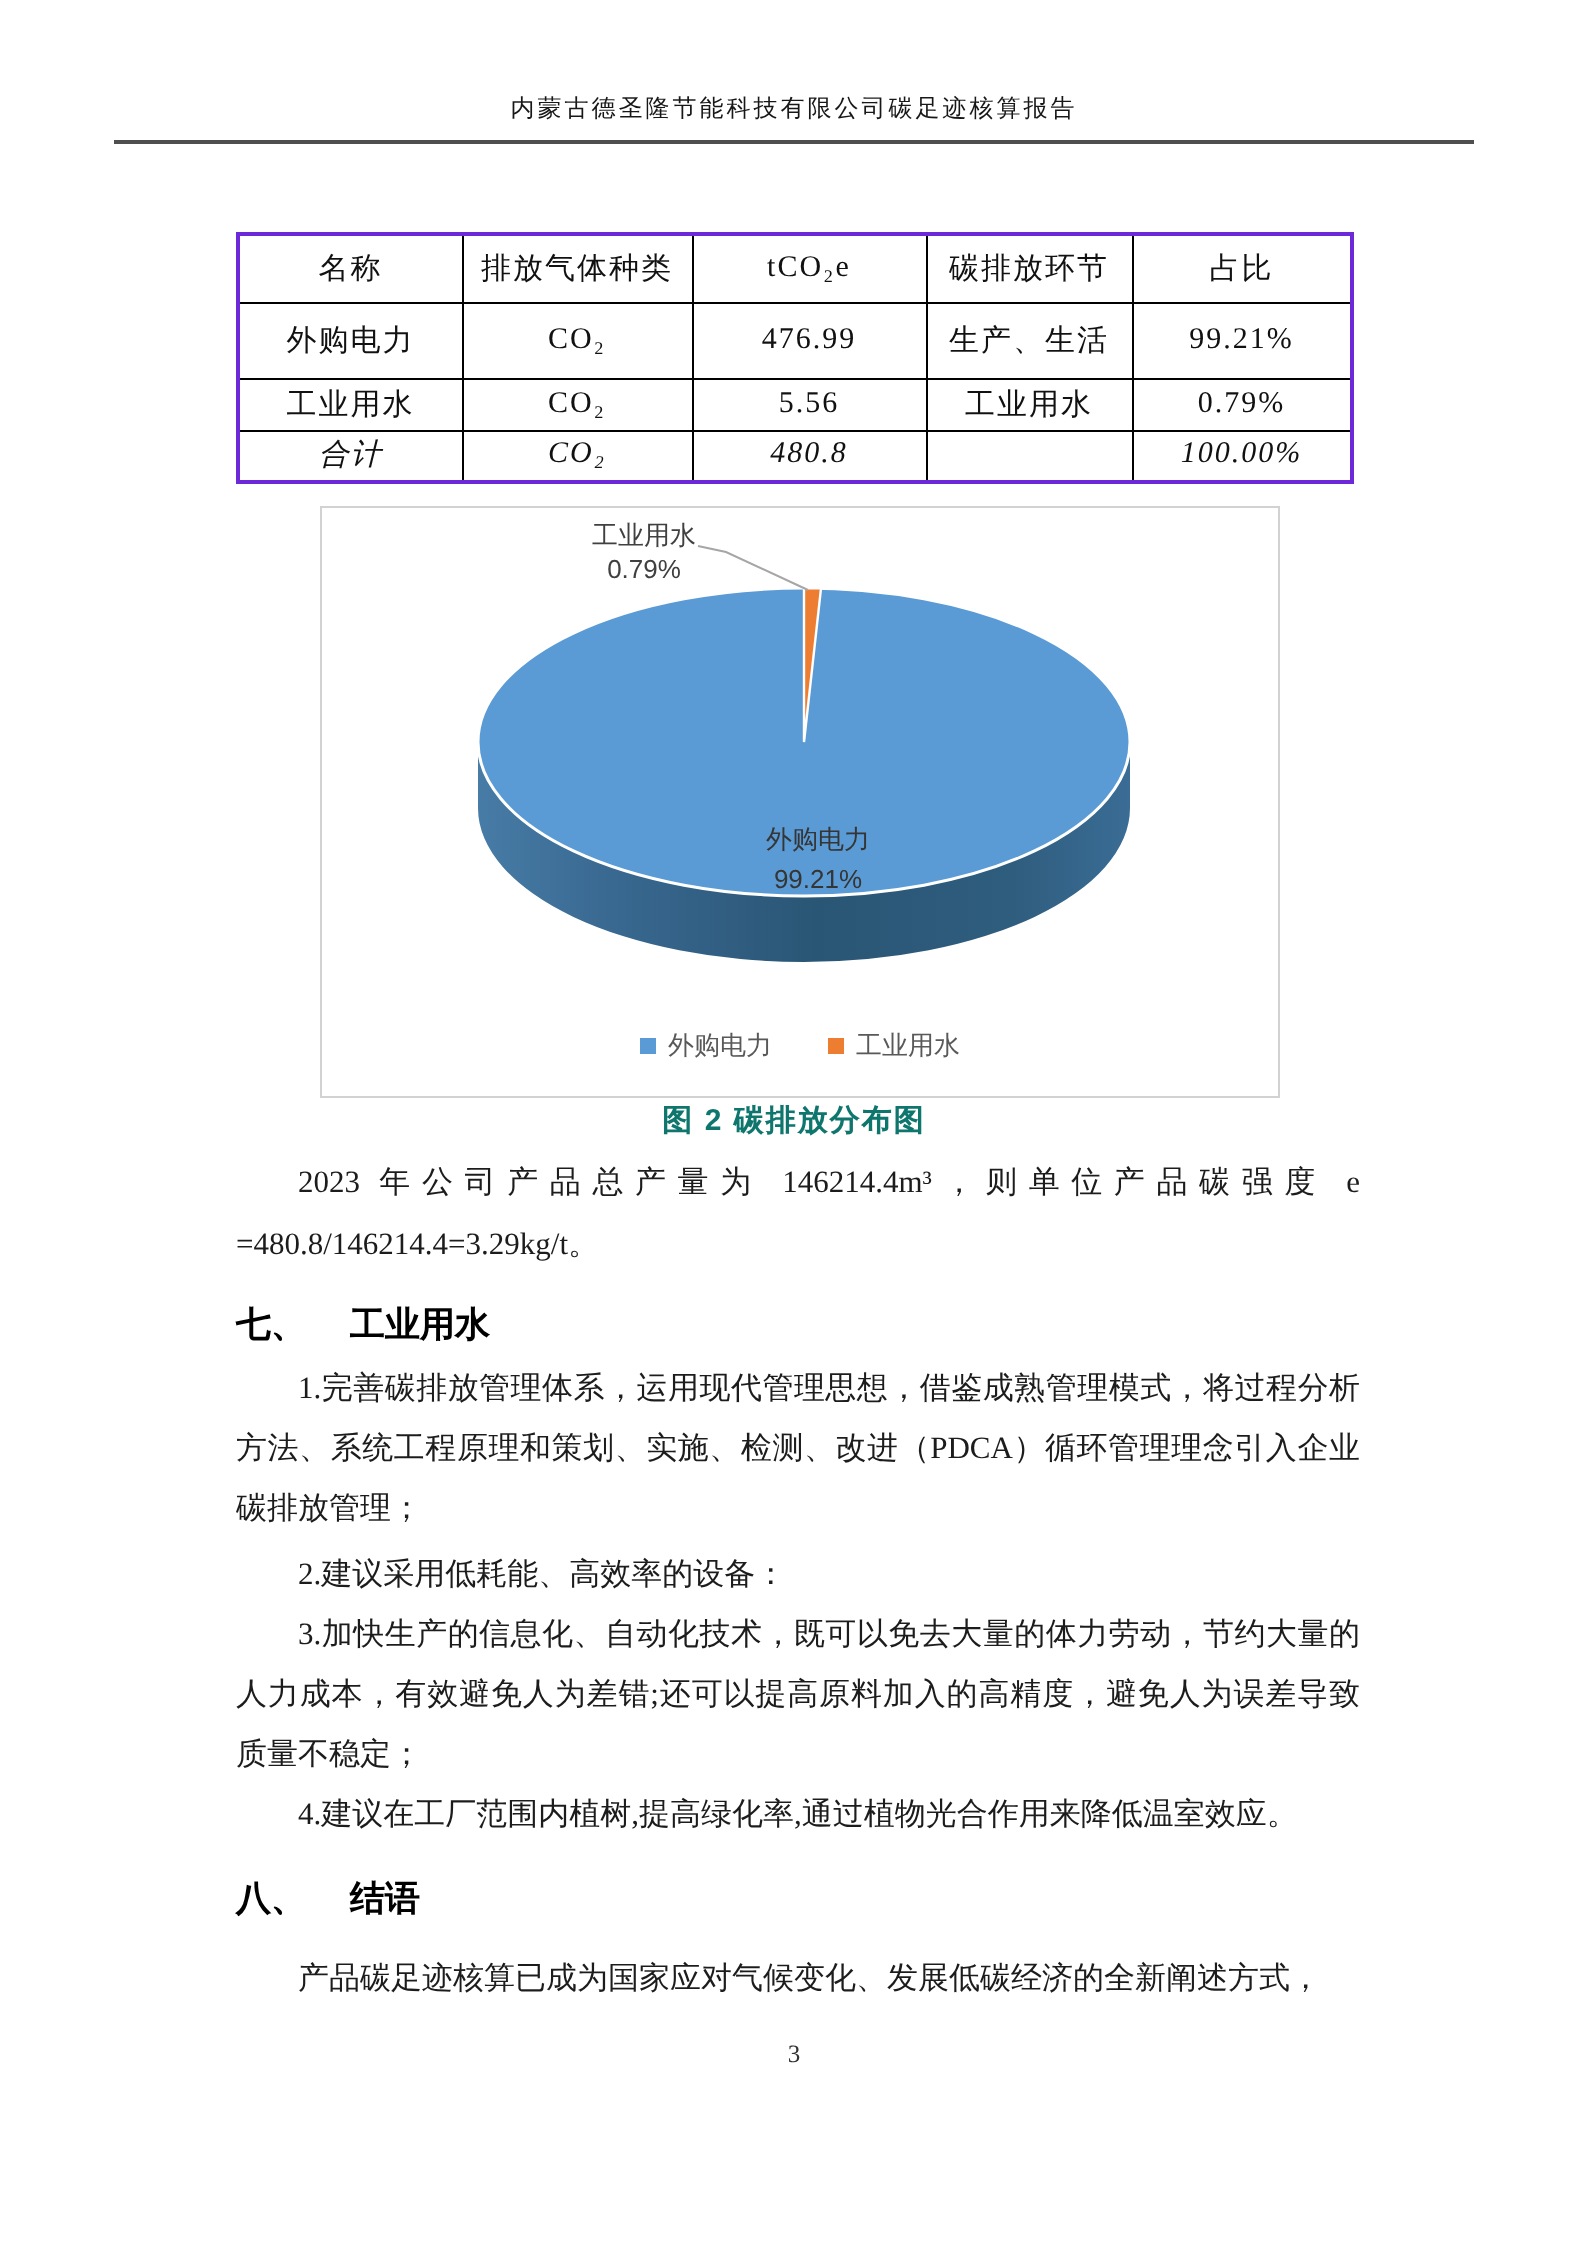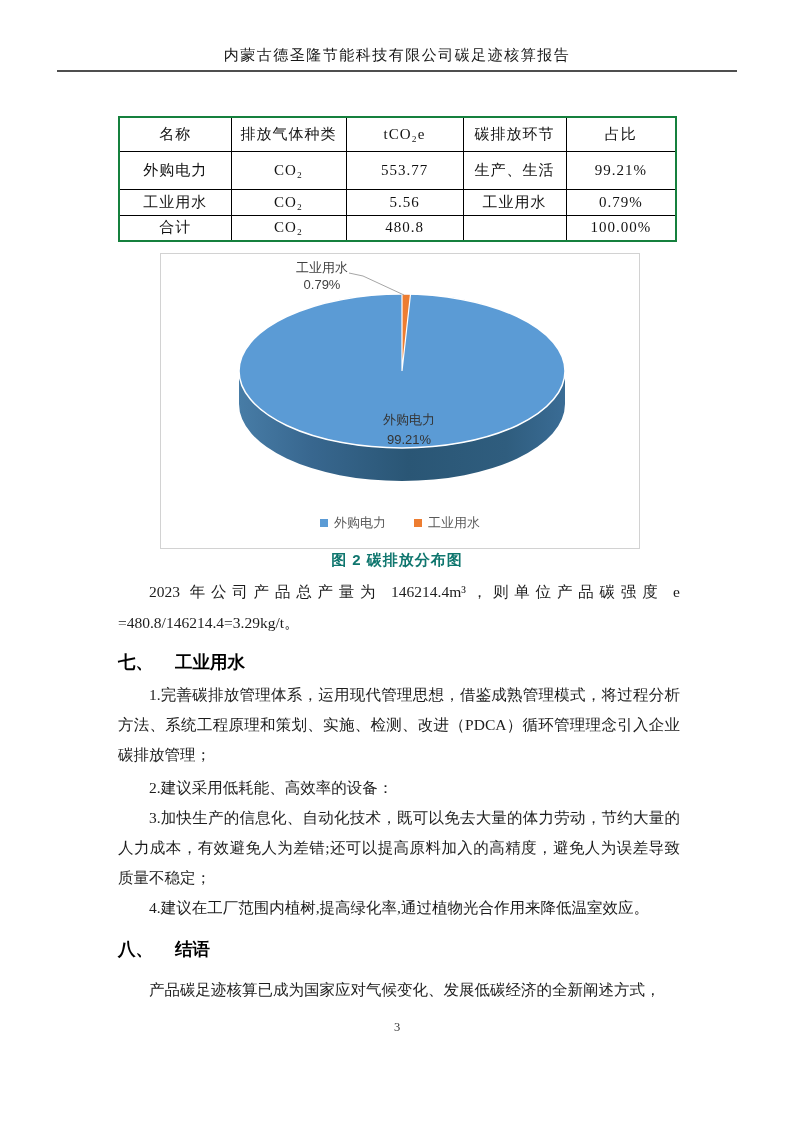--- a/index.html
+++ b/index.html
@@ -1,34 +1,34 @@
 <!DOCTYPE html>
 <html><head>
 <meta charset="utf-8">
 <style>
   html,body{margin:0;padding:0;background:#e8e8e8;}
   .page{
     position:relative;width:794px;height:1123px;margin:0 auto;background:#ffffff;
     font-family:"Liberation Serif","DejaVu Serif",serif;color:#1f1f1f;overflow:hidden;
   }
   .doc-header{position:absolute;top:46px;left:0;right:0;text-align:center;
-    font-size:15px;color:#171717;letter-spacing:1.5px;}
+    font-size:12px;color:#171717;letter-spacing:1.5px;}
   .header-rule{position:absolute;top:70px;left:57px;width:680px;height:0;
     border-top:2px solid #4f4f4f;}
   .table-caption{position:absolute;top:95px;left:0;right:0;text-align:center;
     font-size:14px;letter-spacing:1.5px;color:#111;}
   table.data-table{position:absolute;top:116px;left:118px;width:557px;
-    border-collapse:collapse;border:2px solid #15803d;font-size:15px;color:#111;
+    border-collapse:collapse;border:2px solid #6d28d9;font-size:15px;color:#111;
     table-layout:fixed;}
   table.data-table td{border:1px solid #000;text-align:center;vertical-align:middle;
     padding:0 2px;letter-spacing:1px;}
   tr.r-head{height:34px;}
   tr.r-1{height:38px;}
   tr.r-2{height:26px;}
-  tr.r-3{height:26px;}
+  tr.r-3{height:26px;font-style:italic;}
 
   .chart-box{position:absolute;left:160px;top:253px;width:478px;height:294px;
     border:1px solid #d2d2d2;background:#fff;
     font-family:"Liberation Sans","DejaVu Sans",sans-serif;}
   .chart-box svg{position:absolute;left:0;top:0;}
   .lbl-small{position:absolute;left:126px;top:5px;width:70px;text-align:center;
     font-size:13px;line-height:17px;color:#404040;}
   .lbl-big{position:absolute;left:194px;top:156px;width:108px;text-align:center;
     font-size:13px;line-height:20px;color:#353535;}
   .legend{position:absolute;left:0;right:0;bottom:16px;display:flex;
@@ -80,21 +80,21 @@
       <tr class="r-head">
         <td>名称</td>
         <td>排放气体种类</td>
         <td>tCO₂e</td>
         <td>碳排放环节</td>
         <td>占比</td>
       </tr>
       <tr class="r-1">
         <td>外购电力</td>
         <td>CO₂</td>
-        <td>553.77</td>
+        <td>476.99</td>
         <td>生产、生活</td>
         <td>99.21%</td>
       </tr>
       <tr class="r-2">
         <td>工业用水</td>
         <td>CO₂</td>
         <td>5.56</td>
         <td>工业用水</td>
         <td>0.79%</td>
       </tr>

